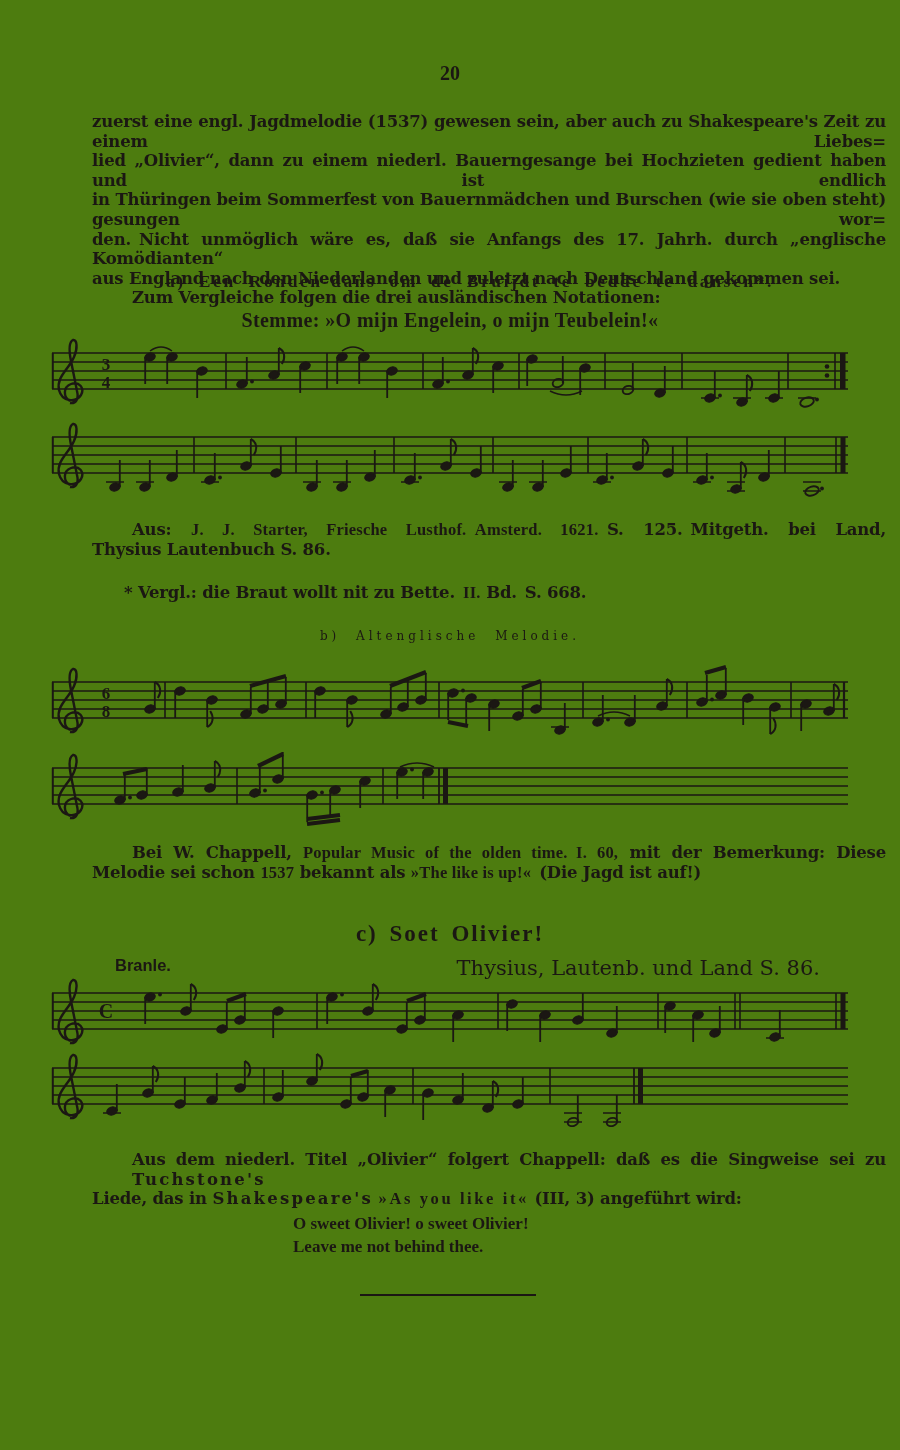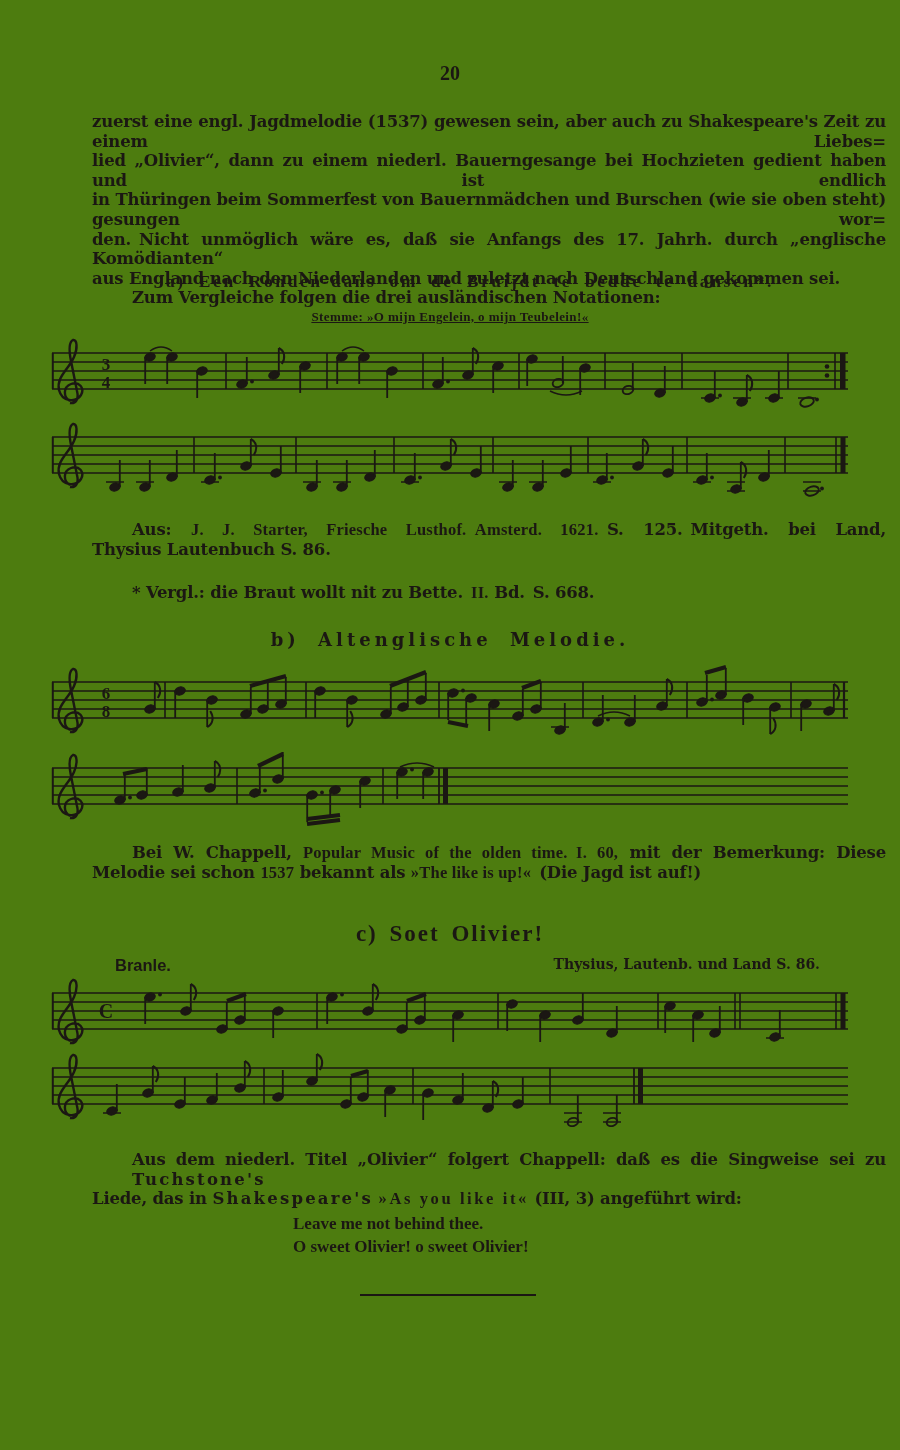--- a/index.html
+++ b/index.html
@@ -10,26 +10,26 @@
   .frak{font-weight:700;letter-spacing:-0.2px;}
   .frak-sp{font-weight:700;letter-spacing:2.2px;}
   .rom{font-family:"Liberation Serif",serif;font-weight:700;letter-spacing:0.2px;}
   .rom-sp{font-family:"Liberation Serif",serif;font-weight:700;letter-spacing:2.6px;}
   .body-text{font-size:16.5px;line-height:19.6px;margin-left:40px;}
   .tline{white-space:nowrap;}
   .just{white-space:normal;text-align:justify;text-align-last:justify;}
   .pagenum{font-size:20px;font-weight:700;font-family:"Liberation Serif",serif;}
   .head-a{font-size:17.5px;font-family:"Liberation Serif",serif;font-weight:700;
           letter-spacing:2.6px;word-spacing:6px;margin-left:20px;}
-  .stemme{font-size:13px;font-family:"Liberation Serif",serif;font-weight:700;letter-spacing:0.4px;text-decoration:underline;}
-  .head-b{font-size:18px;font-weight:700;letter-spacing:4px;word-spacing:8px;}
+  .stemme{font-size:20px;font-family:"Liberation Serif",serif;font-weight:700;letter-spacing:0.4px;}
+  .head-b{font-size:12px;font-weight:400;letter-spacing:4px;word-spacing:8px;}
   .head-c{font-size:23px;font-family:"Liberation Serif",serif;font-weight:700;
           letter-spacing:2px;word-spacing:4px;}
   .branle{font-size:16.5px;font-family:Liberation Sans, sans-serif;font-weight:700;}
-  .thysius{font-size:14px;font-weight:700;}
+  .thysius{font-size:21px;font-weight:400;}
   .quote{font-size:17px;font-family:"Liberation Serif",serif;font-weight:700;line-height:23px;}
   .staff{width:800px;height:96px;left:50px;}
   .endrule{border-top:2.5px solid #1b1713;width:176px;left:360px;}
   svg{display:block;}
 </style>
 </head>
 <body>
 
 <div class="page">
 
@@ -216,21 +216,21 @@
           <rect x="790.5" y="20" width="5" height="36" fill="#1b1713"></rect>
         </g>
       </svg>
     </div>
 
   <div class="abs body-text" style="top:520px;left:52px;width:794px;">
       <div class="tline just" style="padding-left: 40px;"><span class="frak">Aus: </span><span class="rom">J. J. Starter, Friesche Lusthof. Amsterd. 1621. </span><span class="frak">S. 125. Mitgeth. bei Land,</span></div>
       <div class="tline"><span class="frak">Thysius Lautenbuch S. 86.</span></div>
     </div>
 
-  <div class="abs body-text" style="top:583px;left:44px;width:794px;">
+  <div class="abs body-text" style="top:583px;left:36px;width:794px;">
       <div class="tline" style="padding-left: 48px;"><span class="frak">* Vergl.: die Braut wollt nit zu Bette. </span><span class="rom">II.</span><span class="frak"> Bd. S. 668.</span></div>
     </div>
 
   <div class="abs center head-b" style="top:629px;">b) Altenglische Melodie.</div>
 
   <div class="abs staff" style="top:656px;">
       <svg width="800" height="96" viewBox="0 0 800 96">
         <g transform="translate(0,6)">
           <line x1="2" y1="20" x2="798" y2="20" stroke="#1b1713" stroke-width="1.3"></line>
           <line x1="2" y1="29" x2="798" y2="29" stroke="#1b1713" stroke-width="1.3"></line>
@@ -504,19 +504,19 @@
         </g>
       </svg>
     </div>
 
   <div class="abs body-text" style="top:1150px;left:52px;width:794px;">
       <div class="tline just" style="padding-left: 40px;"><span class="frak">Aus dem niederl. Titel „Olivier“ folgert Chappell: daß es die Singweise sei zu </span><span class="frak-sp">Tuchstone's</span></div>
       <div class="tline"><span class="frak">Liede, das in </span><span class="frak-sp">Shakespeare's</span><span class="frak"> </span><span class="rom-sp">»As you like it«</span><span class="frak"> (III, 3) angeführt wird:</span></div>
     </div>
 
   <div class="abs quote" style="top:1212px;left:293px;">
+    <div>O sweet Olivier!  o sweet Olivier!</div>
     <div>Leave me not behind thee.</div>
-    <div>O sweet Olivier!  o sweet Olivier!</div>
   </div>
 
   <div class="abs endrule" style="top:1294px;"></div>
 
 </div>
 
 </body></html>

